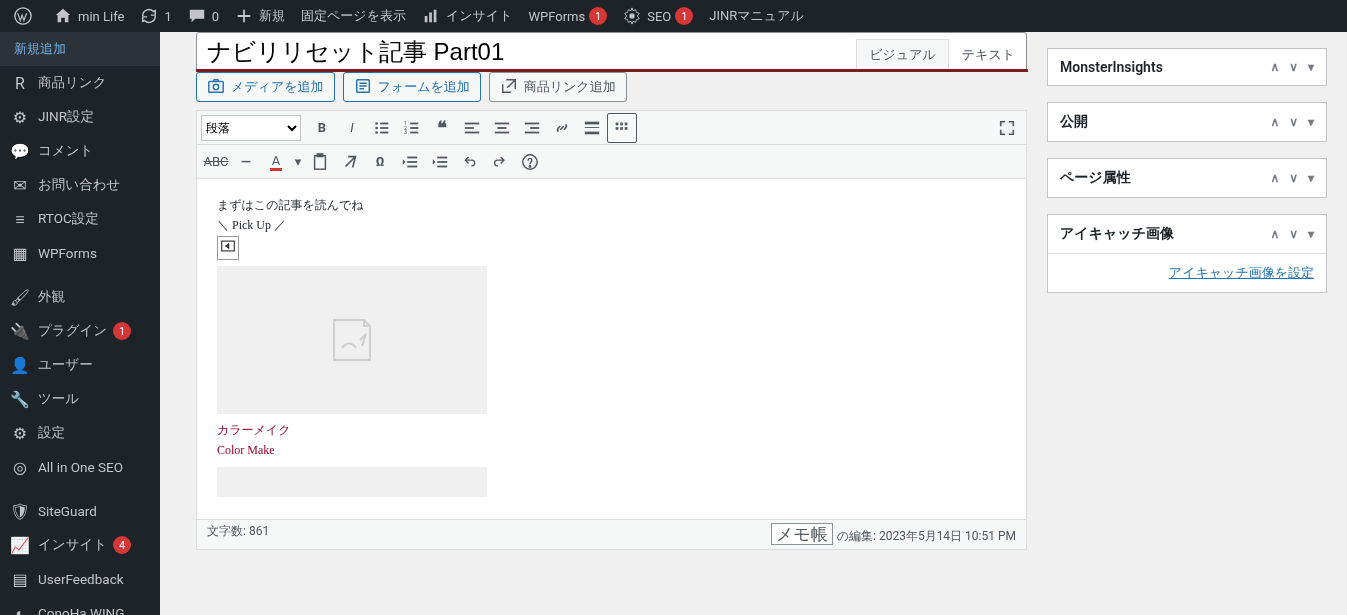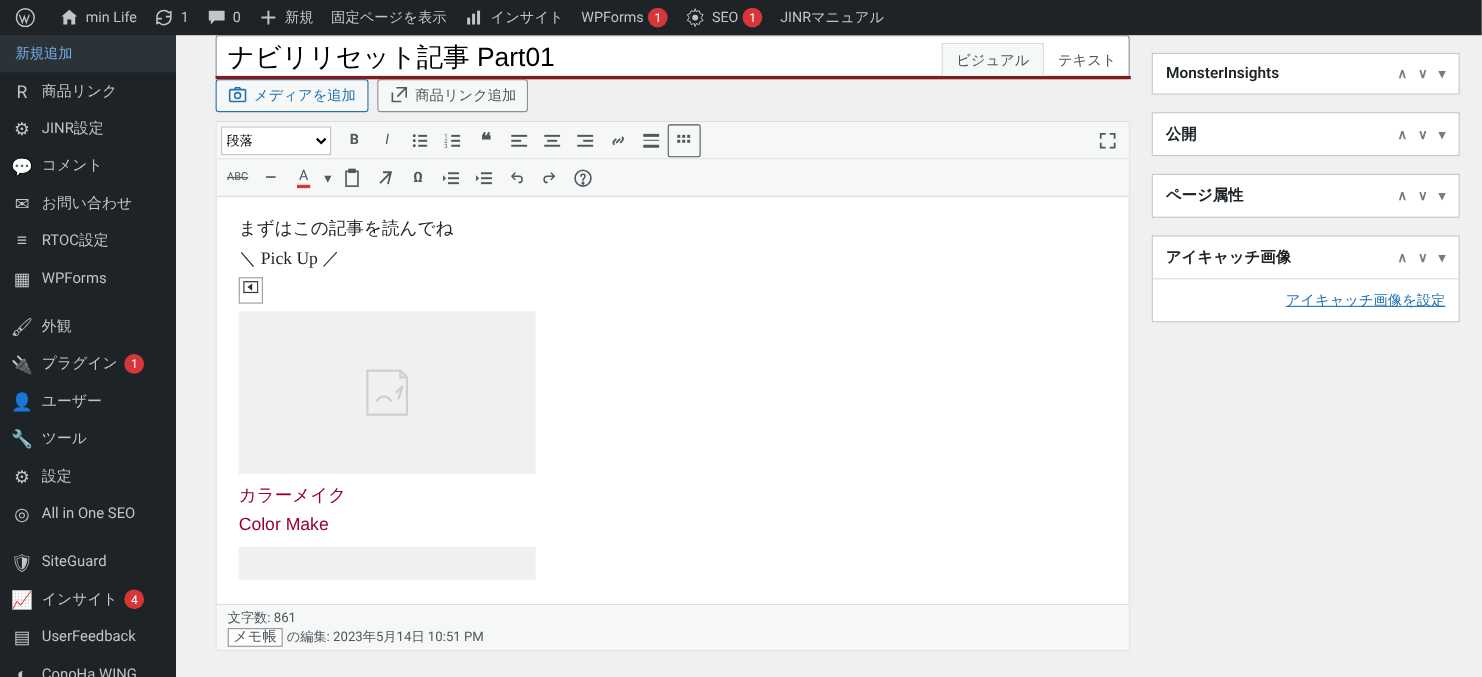--- a/index.html
+++ b/index.html
@@ -47,30 +47,30 @@
 .ed-tab.active { border: 1px solid #dcdcde; border-bottom-color: #f6f7f7; background: #f6f7f7; }
 
 
 .tb { display: flex; align-items: center; height: 34px; background: #f6f7f7; border-bottom: 1px solid #dcdcde; padding: 0 4px; flex-wrap: nowrap; }
 .tb select { height: 26px; font-size: 12px; border: 1px solid #c3c4c7; background: #fff; margin-right: 6px; width: 100px; }
 .tb .tbtn { width: 30px; height: 30px; display: inline-flex; align-items: center; justify-content: center; cursor: pointer; color: #50575e; border-radius: 2px; }
 .tb .tbtn.boxed { border: 1px solid #50575e; }
 .tb .tb-spacer { flex: 1; }
 
 
-#ed-body { padding: 16px 20px; min-height: 320px; font-family: Georgia, 'Times New Roman', serif; font-size: 16px; line-height: 1.7; color: #1d2327; }
+#ed-body { padding: 16px 20px; min-height: 320px; font-family: Georgia, 'Times New Roman', serif; font-size: 12px; line-height: 1.7; color: #1d2327; }
 #ed-body .pu-line { font-family: Georgia, serif; }
 .placeholder-img { width: 270px; height: 148px; background: #f0f0f1; display: flex; align-items: center; justify-content: center; margin: 6px 0; }
 .placeholder-img svg { width: 60px; height: 60px; stroke: #cfcfd1; fill: none; }
-.colortxt { color: #99002e; font-family: Liberation Sans, sans-serif; }
+.colortxt { color: #99002e; font-family: Liberation Serif, serif; }
 .shortcode-box { display: inline-block; border: 1px solid #999; padding: 0 3px; font-family: monospace; font-size: 13px; }
 
 
-#statbar { display: flex; justify-content: space-between; border-top: 1px solid #dcdcde; background: #f6f7f7; font-size: 12px; padding: 3px 10px; color: #50575e; flex-direction: column; }
-.memo-box { border: 1px solid #8c8f94; padding: 0 4px; font-size: 13px; margin-right: 4px; background: #fff; }
+#statbar { display: flex; justify-content: space-between; border-top: 1px solid #dcdcde; background: #f6f7f7; font-size: 12px; padding: 3px 10px; color: #50575e; }
+.memo-box { border: 1px solid #8c8f94; padding: 0 4px; font-size: 17px; margin-right: 4px; background: #fff; }
 
 
 .metabox { border: 1px solid #c3c4c7; background: #fff; margin-bottom: 16px; margin-top: 16px; text-align: right; }
 .metabox:first-child { margin-top: 16px; }
 .mb-head { display: flex; align-items: center; justify-content: space-between; padding: 10px 12px; font-weight: 600; font-size: 14px; border-bottom: 0; }
 .mb-ctrls { display: flex; gap: 10px; color: #787c82; }
 .mb-ctrls span { cursor: pointer; font-size: 12px; }
 .mb-body { padding: 10px 12px; border-top: 1px solid #dcdcde; }
 .mb-body a { color: #2271b1; text-decoration: underline; }
 
@@ -244,20 +244,27 @@
 
       <div class="btn-row">
         <button class="btn">
           <span><svg class="di" viewBox="0 0 20 20" fill="none" stroke="#2271b1" stroke-width="1.6">
                 <rect x="2" y="5" width="16" height="12" rx="1"></rect>
                 <circle cx="10" cy="11" r="3"></circle>
                 <path d="M7 5l1-2h4l1 2"></path>
               </svg></span>
           <span>メディアを追加</span>
         </button>
+        <button class="btn">
+          <span><svg class="di" viewBox="0 0 20 20" fill="none" stroke="#2271b1" stroke-width="1.6">
+                <rect x="3" y="3" width="14" height="14" rx="1"></rect>
+                <path d="M6 7h8M6 10h8M6 13h5"></path>
+              </svg></span>
+          <span>フォームを追加</span>
+        </button>
         <button class="btn" style="border-color:#8c8f94;color:#50575e">
           <span><svg class="di" viewBox="0 0 20 20" fill="none" stroke="#50575e" stroke-width="1.6">
                 <path d="M7 3h10v10M17 3L8 12M12 17H3V8"></path>
               </svg></span>
           <span>商品リンク追加</span>
         </button>
       </div>
 
       <div id="editor">
         <div class="tb">
@@ -336,21 +343,21 @@
             </span>
           <div class="tb-spacer"></div>
           <span class="tbtn">
               <svg class="di" viewBox="0 0 20 20" fill="none" stroke="currentColor" stroke-width="1.8">
                 <path d="M3 8V3h5M17 8V3h-5M3 12v5h5M17 12v5h-5"></path>
               </svg>
             </span>
         </div>
         <div class="tb">
           <span class="tbtn">
-              <span style="text-decoration:line-through;font-size:10px">ABC</span>
+              <span style="text-decoration:line-through;font-size:13px">ABC</span>
             </span>
           <span class="tbtn">
               <b>—</b>
             </span>
           <span class="tbtn">
               <span style="border-bottom:3px solid #d63638;padding:0 2px">A</span>
             </span>
           <span class="tbtn" style="width:14px">▾</span>
           <span class="tbtn">
               <svg class="di" viewBox="0 0 20 20" fill="none" stroke="currentColor" stroke-width="1.6">

